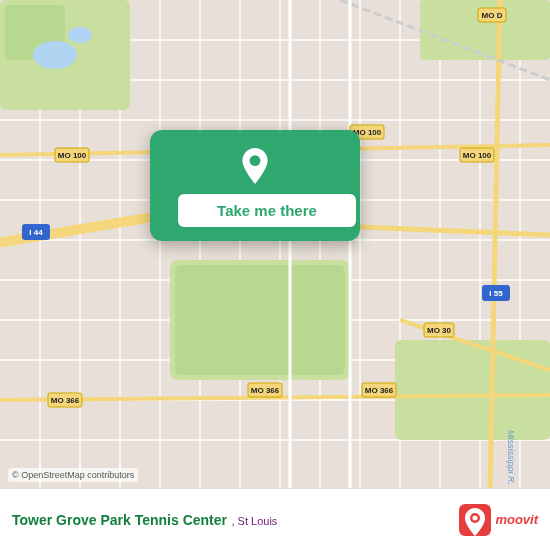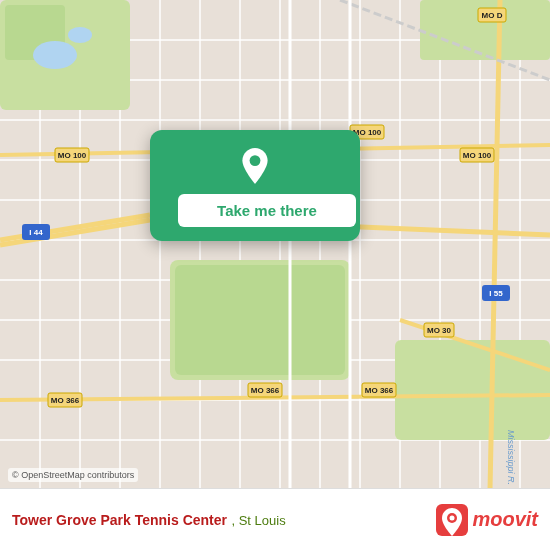--- a/index.html
+++ b/index.html
@@ -80,43 +80,43 @@
       padding: 2px 4px;
       border-radius: 3px;
       font-size: 9px;
       z-index: 15;
       text-align: center;
     }
 
     .place-name {
       font-size: 14px;
       font-weight: 600;
-      color: #b91c1c;
+      color: #15803d;
       flex: 1;
     }
 
     .place-city {
-      font-size: 13px;
-      color: #4d7c0f;
+      font-size: 11px;
+      color: #701a75;
       font-weight: 400;
     }
 
     .moovit-logo {
       display: flex;
       align-items: center;
       gap: 4px;
     }
 
     .moovit-icon {
       width: 32px;
       height: 32px;
     }
 
     .moovit-text {
-      font-size: 20px;
+      font-size: 13px;
       font-weight: bold;
       color: #e63e3e;
       font-style: italic;
     }
   </style>
 </head>
 <body>
 
 <div id="map-container">
 

